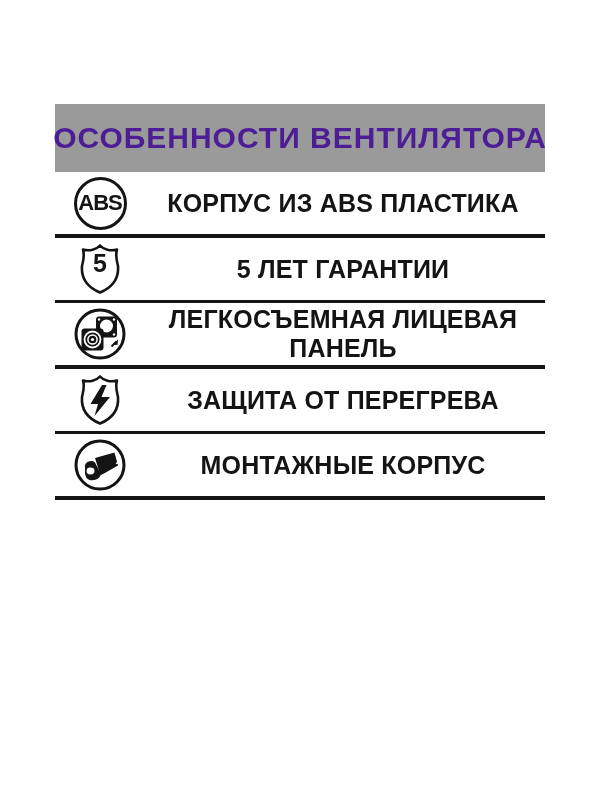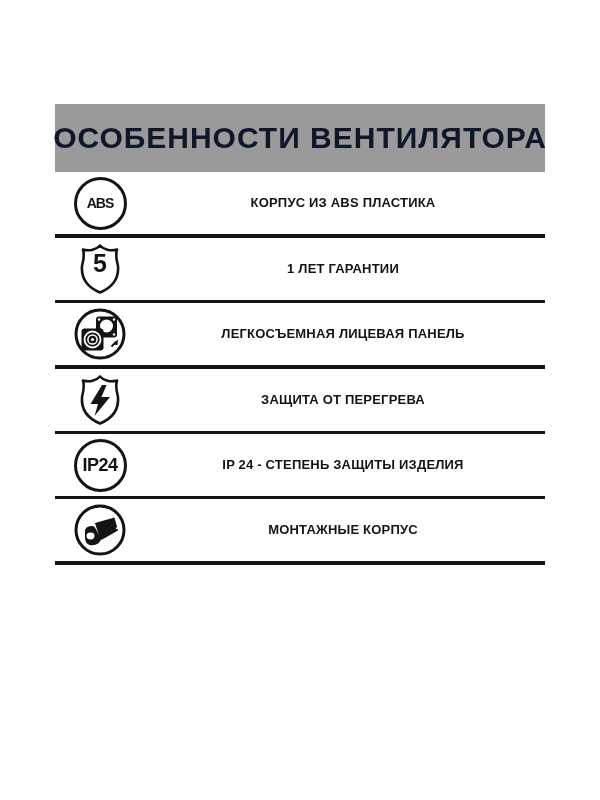--- a/index.html
+++ b/index.html
@@ -18,59 +18,59 @@
     height: 68px;
     background: #9a9a9a;
     display: flex;
     align-items: center;
     justify-content: center;
   }
   .header-title {
     font-size: 30px;
     font-weight: 800;
     letter-spacing: 1px;
-    color: #0f172a;
+    color: #4c1d95;
     white-space: nowrap;
   }
   .feature-row {
     height: 62px;
     display: flex;
     align-items: center;
     border-bottom: 3px solid #141414;
   }
   .feature-row.thick { border-bottom-width: 4px; }
   .icon-cell {
     width: 90px;
     display: flex;
     align-items: center;
     justify-content: center;
     flex: 0 0 90px;
   }
   .label-cell {
     flex: 1;
     text-align: center;
-    font-size: 13px;
+    font-size: 25px;
     font-weight: 700;
     letter-spacing: 0.2px;
     line-height: 1.15;
     white-space: pre-line;
     padding-right: 4px;
   }
   .badge-circle {
     width: 47px; height: 47px;
     border: 3px solid #141414;
     border-radius: 50%;
     display: flex;
     align-items: center;
     justify-content: center;
     font-weight: 700;
     background: #ffffff;
     box-sizing: content-box;
   }
-  .badge-abs  { font-size: 14px; letter-spacing: -1px; }
+  .badge-abs  { font-size: 22px; letter-spacing: -1px; }
   .badge-ip   { font-size: 18px; letter-spacing: -0.5px; }
   .icon-wrap { position: relative; width: 54px; height: 54px; }
   .icon-wrap svg { display: block; }
   .shield-num {
     position: absolute;
     left: 0; top: 7px;
     width: 100%;
     text-align: center;
     font-size: 25px;
     font-weight: 700;
@@ -95,21 +95,21 @@
 
   <div class="feature-row">
     <div class="icon-cell">
       <div class="icon-wrap">
         <svg width="54" height="54" viewBox="0 0 54 54">
           <path d="M27 3.5 C 23.5 7.5, 16.5 9.5, 10 7.5 C 12 14, 10 19, 9 24 C 8 37, 15 45.5, 27 50.5 C 39 45.5, 46 37, 45 24 C 44 19, 42 14, 44 7.5 C 37.5 9.5, 30.5 7.5, 27 3.5 Z" fill="#ffffff" stroke="#141414" stroke-width="2.6" stroke-linejoin="round"></path>
         </svg>
         <span class="shield-num">5</span>
       </div>
     </div>
-    <div class="label-cell">1 ЛЕТ ГАРАНТИИ</div>
+    <div class="label-cell">5 ЛЕТ ГАРАНТИИ</div>
   </div>
 
   <div class="feature-row thick">
     <div class="icon-cell">
       <div class="icon-wrap">
         <svg width="54" height="54" viewBox="0 0 54 54">
           <circle cx="27" cy="27" r="24" fill="#ffffff" stroke="#141414" stroke-width="3"></circle>
           <rect x="23" y="9.5" width="21" height="21" rx="3" fill="#141414"></rect>
           <circle cx="33.5" cy="19" r="6.5" fill="#ffffff"></circle>
           <circle cx="26" cy="12.5" r="1.2" fill="#ffffff"></circle>
@@ -132,26 +132,20 @@
       <div class="icon-wrap">
         <svg width="54" height="54" viewBox="0 0 54 54">
           <path d="M27 3.5 C 23.5 7.5, 16.5 9.5, 10 7.5 C 12 14, 10 19, 9 24 C 8 37, 15 45.5, 27 50.5 C 39 45.5, 46 37, 45 24 C 44 19, 42 14, 44 7.5 C 37.5 9.5, 30.5 7.5, 27 3.5 Z" fill="#ffffff" stroke="#141414" stroke-width="2.6" stroke-linejoin="round"></path>
           <polygon points="29,12 17.5,31 25,31 21.5,43 37,24 28.5,24 33.5,12" fill="#141414"></polygon>
         </svg>
       </div>
     </div>
     <div class="label-cell">ЗАЩИТА ОТ ПЕРЕГРЕВА</div>
   </div>
 
-  <div class="feature-row">
-    <div class="icon-cell">
-      <div class="badge-circle badge-ip">IP24</div>
-    </div>
-    <div class="label-cell">IP 24 - СТЕПЕНЬ ЗАЩИТЫ ИЗДЕЛИЯ</div>
-  </div>
 
 
   <div class="feature-row thick">
     <div class="icon-cell">
       <div class="icon-wrap">
         <svg width="54" height="54" viewBox="0 0 54 54">
           <circle cx="27" cy="27" r="24" fill="#ffffff" stroke="#141414" stroke-width="3"></circle>
           <polygon points="22,20 41.5,14.5 45,27.5 27.5,37.5" fill="#141414"></polygon>
           <path d="M12 29.5 C 11 24.5, 18 21, 22 24.5 L 27.5 35 C 29 41, 18 45, 13.5 40 C 11.5 37, 12 33, 12 29.5 Z" fill="#141414"></path>
           <ellipse cx="17.5" cy="33" rx="4" ry="3.4" fill="#ffffff"></ellipse>

